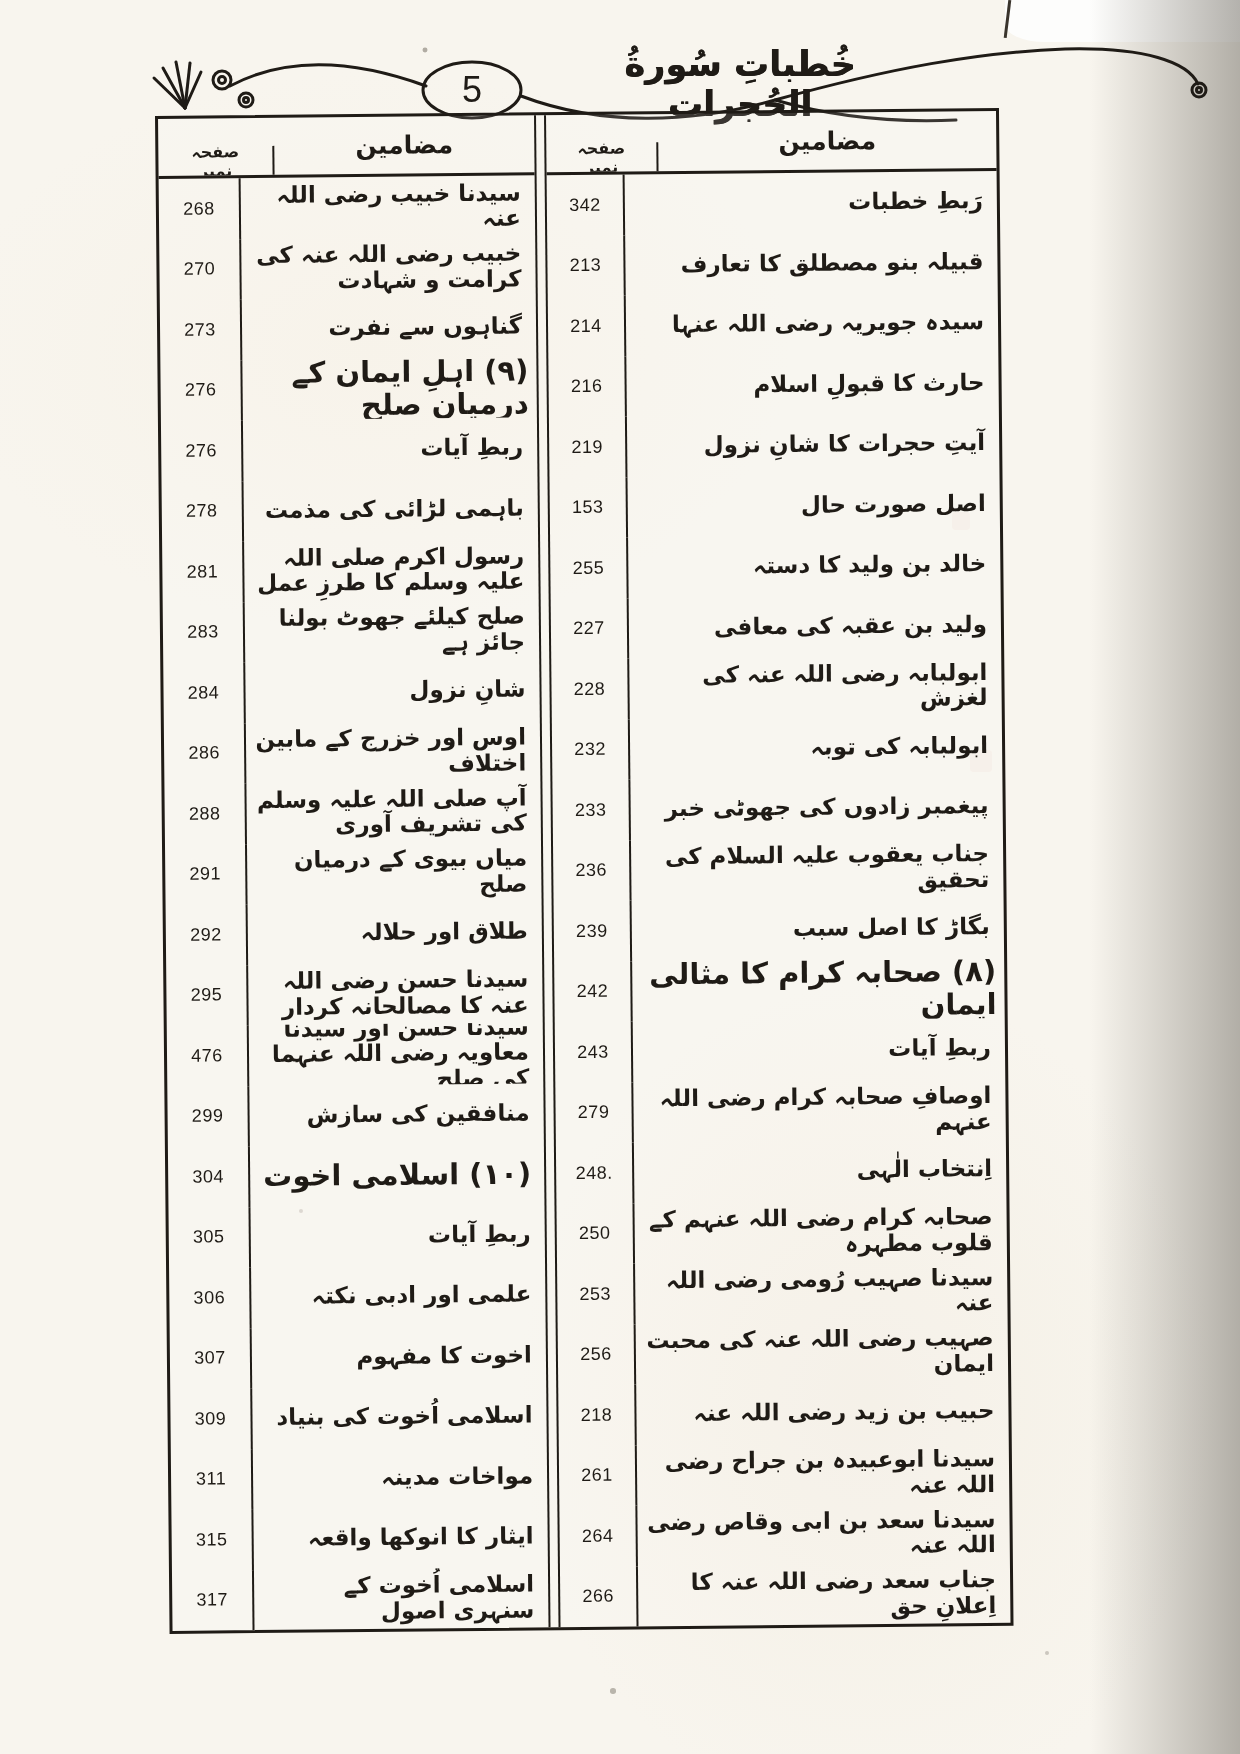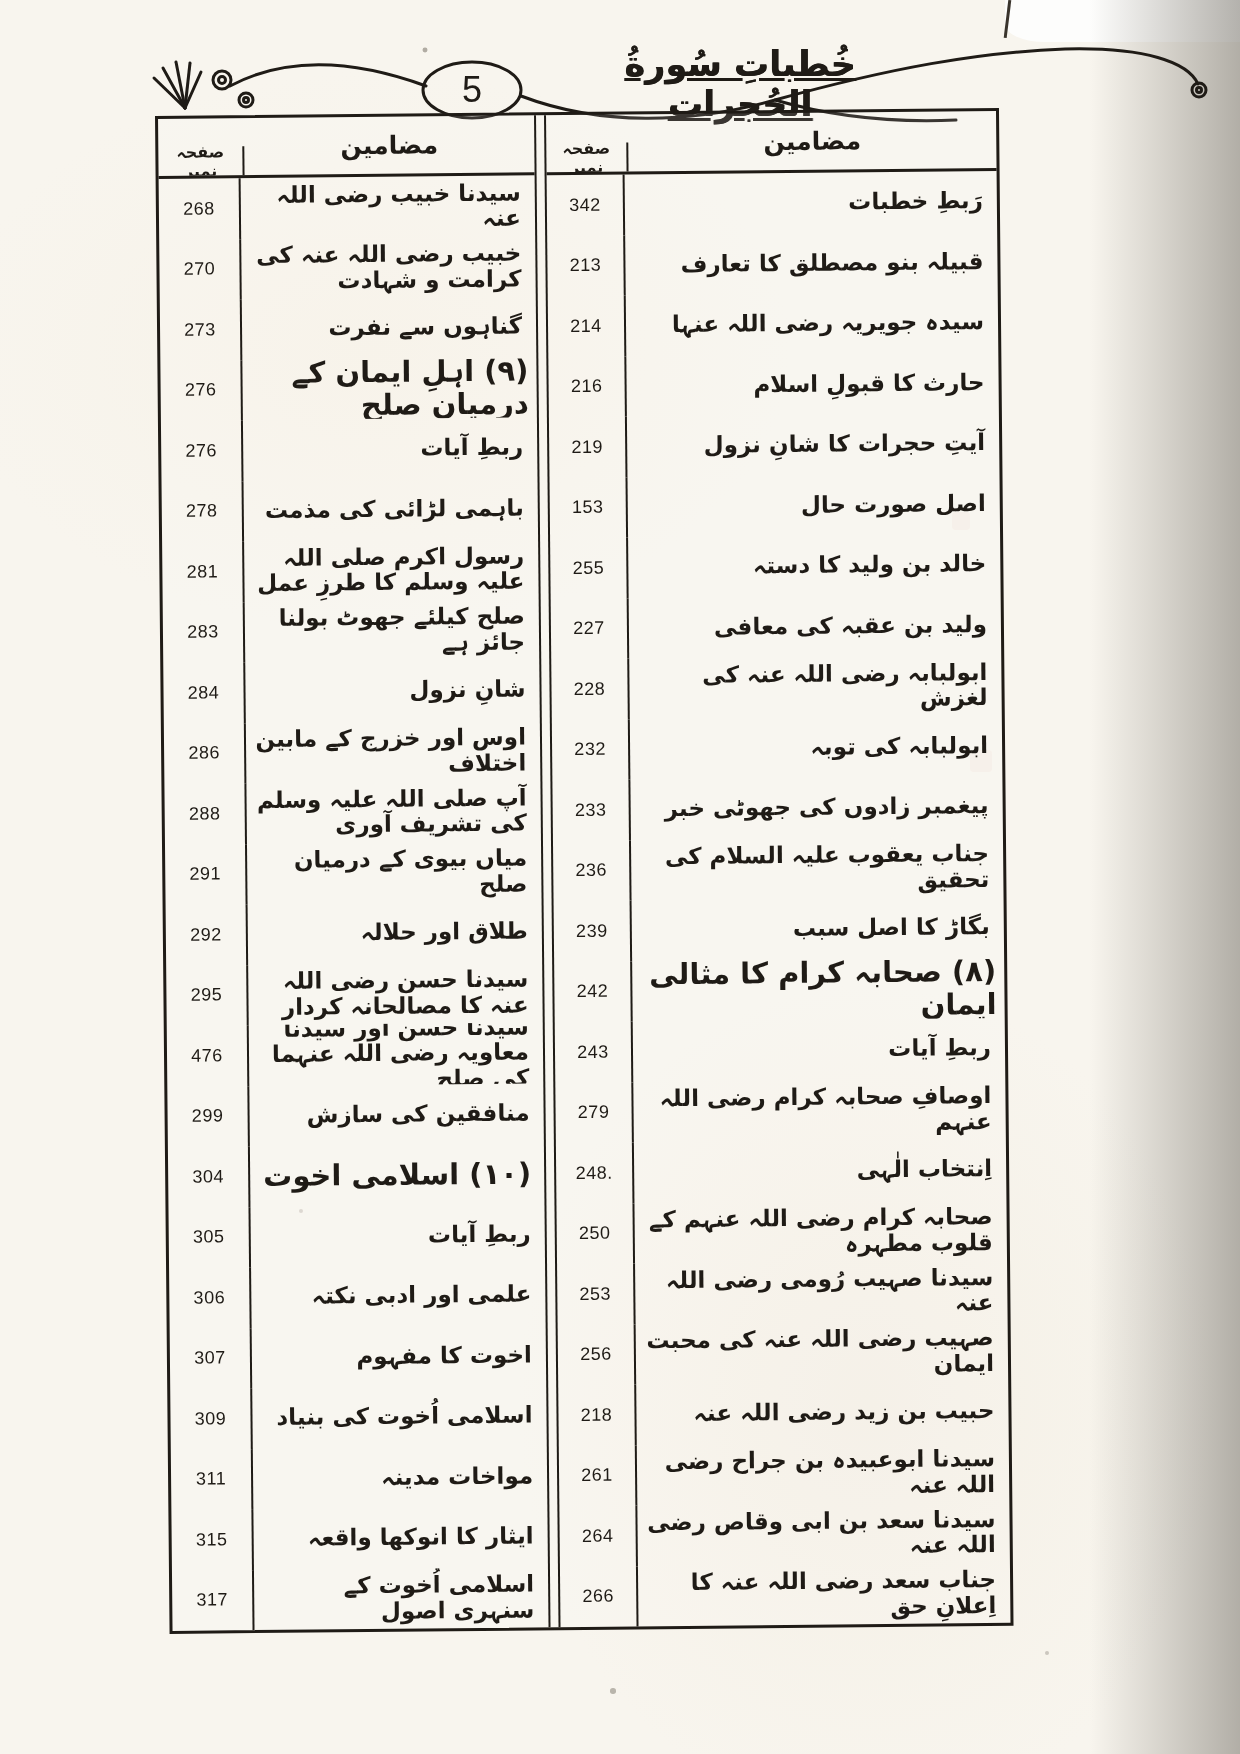--- a/index.html
+++ b/index.html
@@ -40,21 +40,20 @@
   .header-art{position:absolute; left:130px; top:28px; width:1110px; height:104px;}
   .page-number-badge{
     position:absolute; left:424px; top:62px; width:96px; height:56px;
     display:flex; align-items:center; justify-content:center;
     font-family:"Liberation Sans", sans-serif; font-size:36px; color:var(--ink);
   }
   .page-title{
     position:absolute; left:592px; top:44px; width:296px; text-align:center;
     direction:rtl; font-size:35px; font-weight:700; letter-spacing:-1px;
     text-shadow:0.6px 0 0 var(--ink);
-    text-decoration:underline;
   }
   
   .toc-table{
     position:absolute; left:155px; top:116px; width:838px;
     display:flex; align-items:stretch;
     border:3px solid var(--ink);
     transform:rotate(-0.55deg); transform-origin:0 0;
     background:rgba(255,255,255,.12);
   }
   .group{display:flex; flex-direction:column;}
@@ -68,21 +67,21 @@
     width:80px; flex:0 0 80px; justify-content:center;
     border-right:2.5px solid var(--ink);
     font-family:"Liberation Sans", sans-serif; font-size:18px; letter-spacing:.5px;
   }
   .gright .cell.num{width:76px; flex-basis:76px;}
   .cell.topic{
     flex:1; justify-content:flex-start; padding:0 14px 0 6px;
     font-size:23px; font-weight:700; line-height:1.12; text-align:right;
   }
   .ghead .cell{border-right-width:2.5px;}
-  .ghead .num{font-family:"DejaVu Sans", sans-serif; font-size:16px; font-weight:700; padding:0 2px; text-align:center;margin-top:28px;}
+  .ghead .num{font-family:"DejaVu Sans", sans-serif; font-size:16px; font-weight:700; padding:0 17px; text-align:center;margin-top:28px;}
   .ghead .topic{justify-content:center; font-size:25px; padding:0;}
   .row.section .topic{justify-content:center; font-size:29px; padding:0 8px;}
   svg .ink{stroke:var(--ink); fill:none; stroke-width:3; stroke-linecap:round;}
 </style>
 </head>
 <body>
 
 <div class="page">
 
   <div class="scan-corner"></div>

